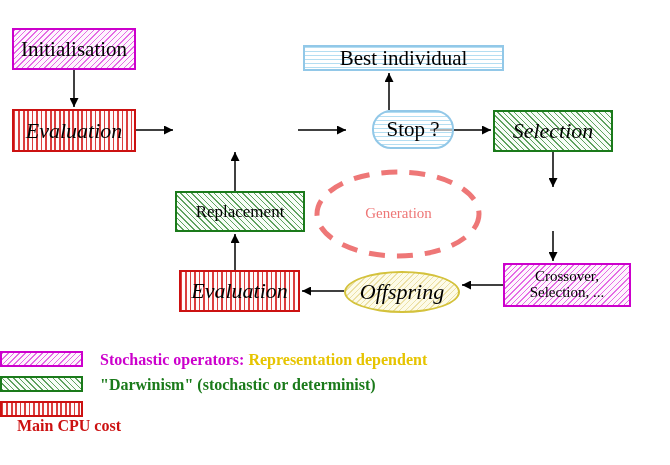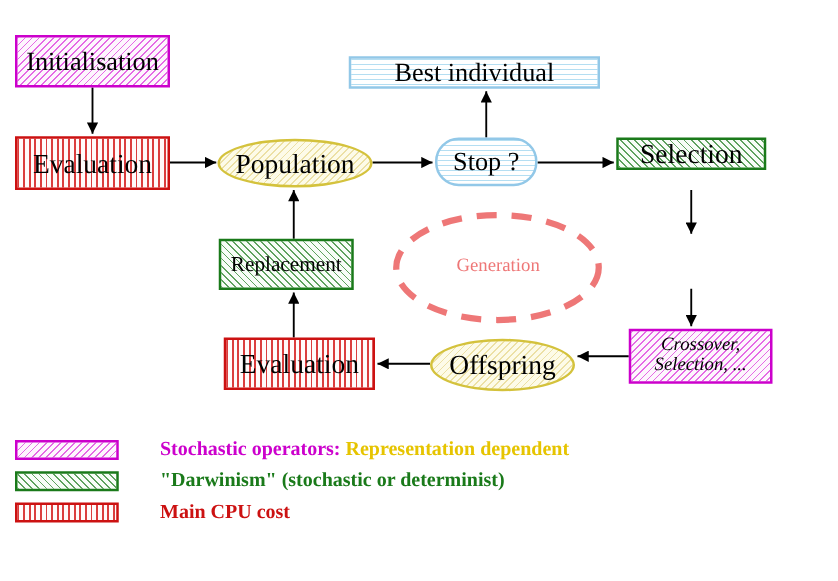--- a/index.html
+++ b/index.html
@@ -6,51 +6,52 @@
   #canvas{
     position:relative;width:670px;height:465px;background:#ffffff;overflow:hidden;
     font-family:"Liberation Serif","DejaVu Serif",serif;
     padding-left:24px;
   }
   .node{
     position:absolute;display:flex;align-items:center;justify-content:center;
     box-sizing:border-box;color:#000;text-align:center;line-height:1.05;white-space:nowrap;
   }
   .label-lg{font-size:21px;}
-  .label-xl{font-size:22px;}
+  .label-xl{font-size:22px;font-style:italic;}
   .label-md{font-size:17px;}
   .label-sm{font-size:15px;}
   
   .hatch-magenta{
     border:2px solid var(--magenta);
     background:repeating-linear-gradient(135deg, rgba(226,90,226,0.9) 0 1px, rgba(252,238,252,0.55) 1px 4px);
   }
   .hatch-green{
     border:2px solid var(--green);
     background:repeating-linear-gradient(45deg, rgba(40,130,40,0.75) 0 1px, rgba(240,250,240,0.5) 1px 4px);
   }
   .stripe-red{
     border:2px solid var(--red);
     background:repeating-linear-gradient(90deg, rgba(215,40,40,0.9) 0 1.5px, rgba(255,245,245,0.5) 1.5px 4.5px);
   }
   .lines-cyan{
     border:2px solid var(--cyan-border);
     background:repeating-linear-gradient(180deg, var(--cyan-line) 0 1px, rgba(255,255,255,0.6) 1px 4px);
+    margin-left:24px;
   }
   .rounded{border-radius:19px;}
   .ellipse-yellow{
     border:2px solid var(--yellow-border);border-radius:50%;
     background-color:var(--yellow-fill);
     background-image:repeating-linear-gradient(135deg, rgba(222,202,110,0.55) 0 1px, transparent 1px 4px);
   }
   .generation-label{color:var(--salmon);font-size:15px;}
   .two-line{flex-direction:column;white-space:nowrap;}
   #arrow-layer{position:absolute;left:0;top:0;}
   
-  .legend-row{position:absolute;left:12px;display:flex;align-items:center;gap:16px;}
+  .legend-row{position:absolute;left:0;display:flex;}
   .legend-swatch{width:83px;height:16px;box-sizing:border-box;flex:0 0 auto;}
   .legend-swatch.hatch-magenta,.legend-swatch.hatch-green,.legend-swatch.stripe-red,.legend-swatch.lines-cyan{border-width:2px;}
   .legend-text{
     margin-left:17px;font-size:16px;font-weight:bold;white-space:nowrap;
     font-family:"Liberation Serif","DejaVu Serif",serif;
   }
   .t-magenta{color:var(--magenta);}
   .t-gold{color:var(--gold);}
   .t-green{color:var(--green);}
   .t-red{color:var(--red);}
@@ -80,54 +81,53 @@
       <line x1="344" y1="291" x2="302" y2="291" marker-end="url(#ah)"></line>
       <line x1="235" y1="270" x2="235" y2="234" marker-end="url(#ah)"></line>
       <line x1="235" y1="191" x2="235" y2="152" marker-end="url(#ah)"></line>
     </g>
   </svg>
 
   <div class="node hatch-magenta label-lg" style="left:12px;top:28px;width:124px;height:42px;">Initialisation</div>
 
   <div class="node stripe-red label-xl" style="left:12px;top:109px;width:124px;height:43px;">Evaluation</div>
 
-  <div class="node ellipse-yellow label-xl" style="left:174px;top:111px;width:124px;height:39px;">Population</div>
 
   <div class="node lines-cyan label-lg" style="left:279px;top:45px;width:201px;height:26px;">Best individual</div>
 
   <div class="node lines-cyan rounded label-lg" style="left:348px;top:110px;width:82px;height:39px;">Stop ?</div>
 
-  <div class="node hatch-green label-xl" style="left:493px;top:110px;width:120px;height:26px;">Selection</div>
+  <div class="node hatch-green label-xl" style="left:493px;top:110px;width:120px;height:42px;">Selection</div>
 
 
-  <div class="node hatch-green label-md" style="left:175px;top:191px;width:108px;height:41px;">Replacement</div>
+  <div class="node hatch-green label-md" style="left:175px;top:191px;width:130px;height:41px;">Replacement</div>
 
   <div class="node generation-label" style="left:316px;top:172px;width:165px;height:84px;">Generation</div>
 
   <div class="node stripe-red label-xl" style="left:179px;top:270px;width:121px;height:42px;">Evaluation</div>
 
   <div class="node ellipse-yellow label-xl" style="left:344px;top:271px;width:116px;height:42px;text-align:right;">Offspring</div>
 
-  <div class="node hatch-magenta two-line label-sm" style="left:503px;top:263px;width:115px;height:44px;font-style:italic;">
+  <div class="node hatch-magenta two-line label-sm" style="left:503px;top:263px;width:128px;height:44px;">
     <span>Crossover,</span>
     <span>Selection, ...</span>
   </div>
 
   <div class="legend-row" style="top:351px;">
     <div class="legend-swatch hatch-magenta"></div>
     <div class="legend-text">
       <span class="t-magenta">Stochastic operators:</span>
       <span class="t-gold">Representation dependent</span>
     </div>
   </div>
 
   <div class="legend-row" style="top:376px;">
     <div class="legend-swatch hatch-green"></div>
     <div class="legend-text t-green">"Darwinism" (stochastic or determinist)</div>
   </div>
 
-  <div class="legend-row" style="top:401px;">
+  <div class="legend-row" style="top:401px;flex-direction:column;">
     <div class="legend-swatch stripe-red"></div>
     <div class="legend-text t-red">Main CPU cost</div>
   </div>
 
 
 </div>
 
 </body></html>

